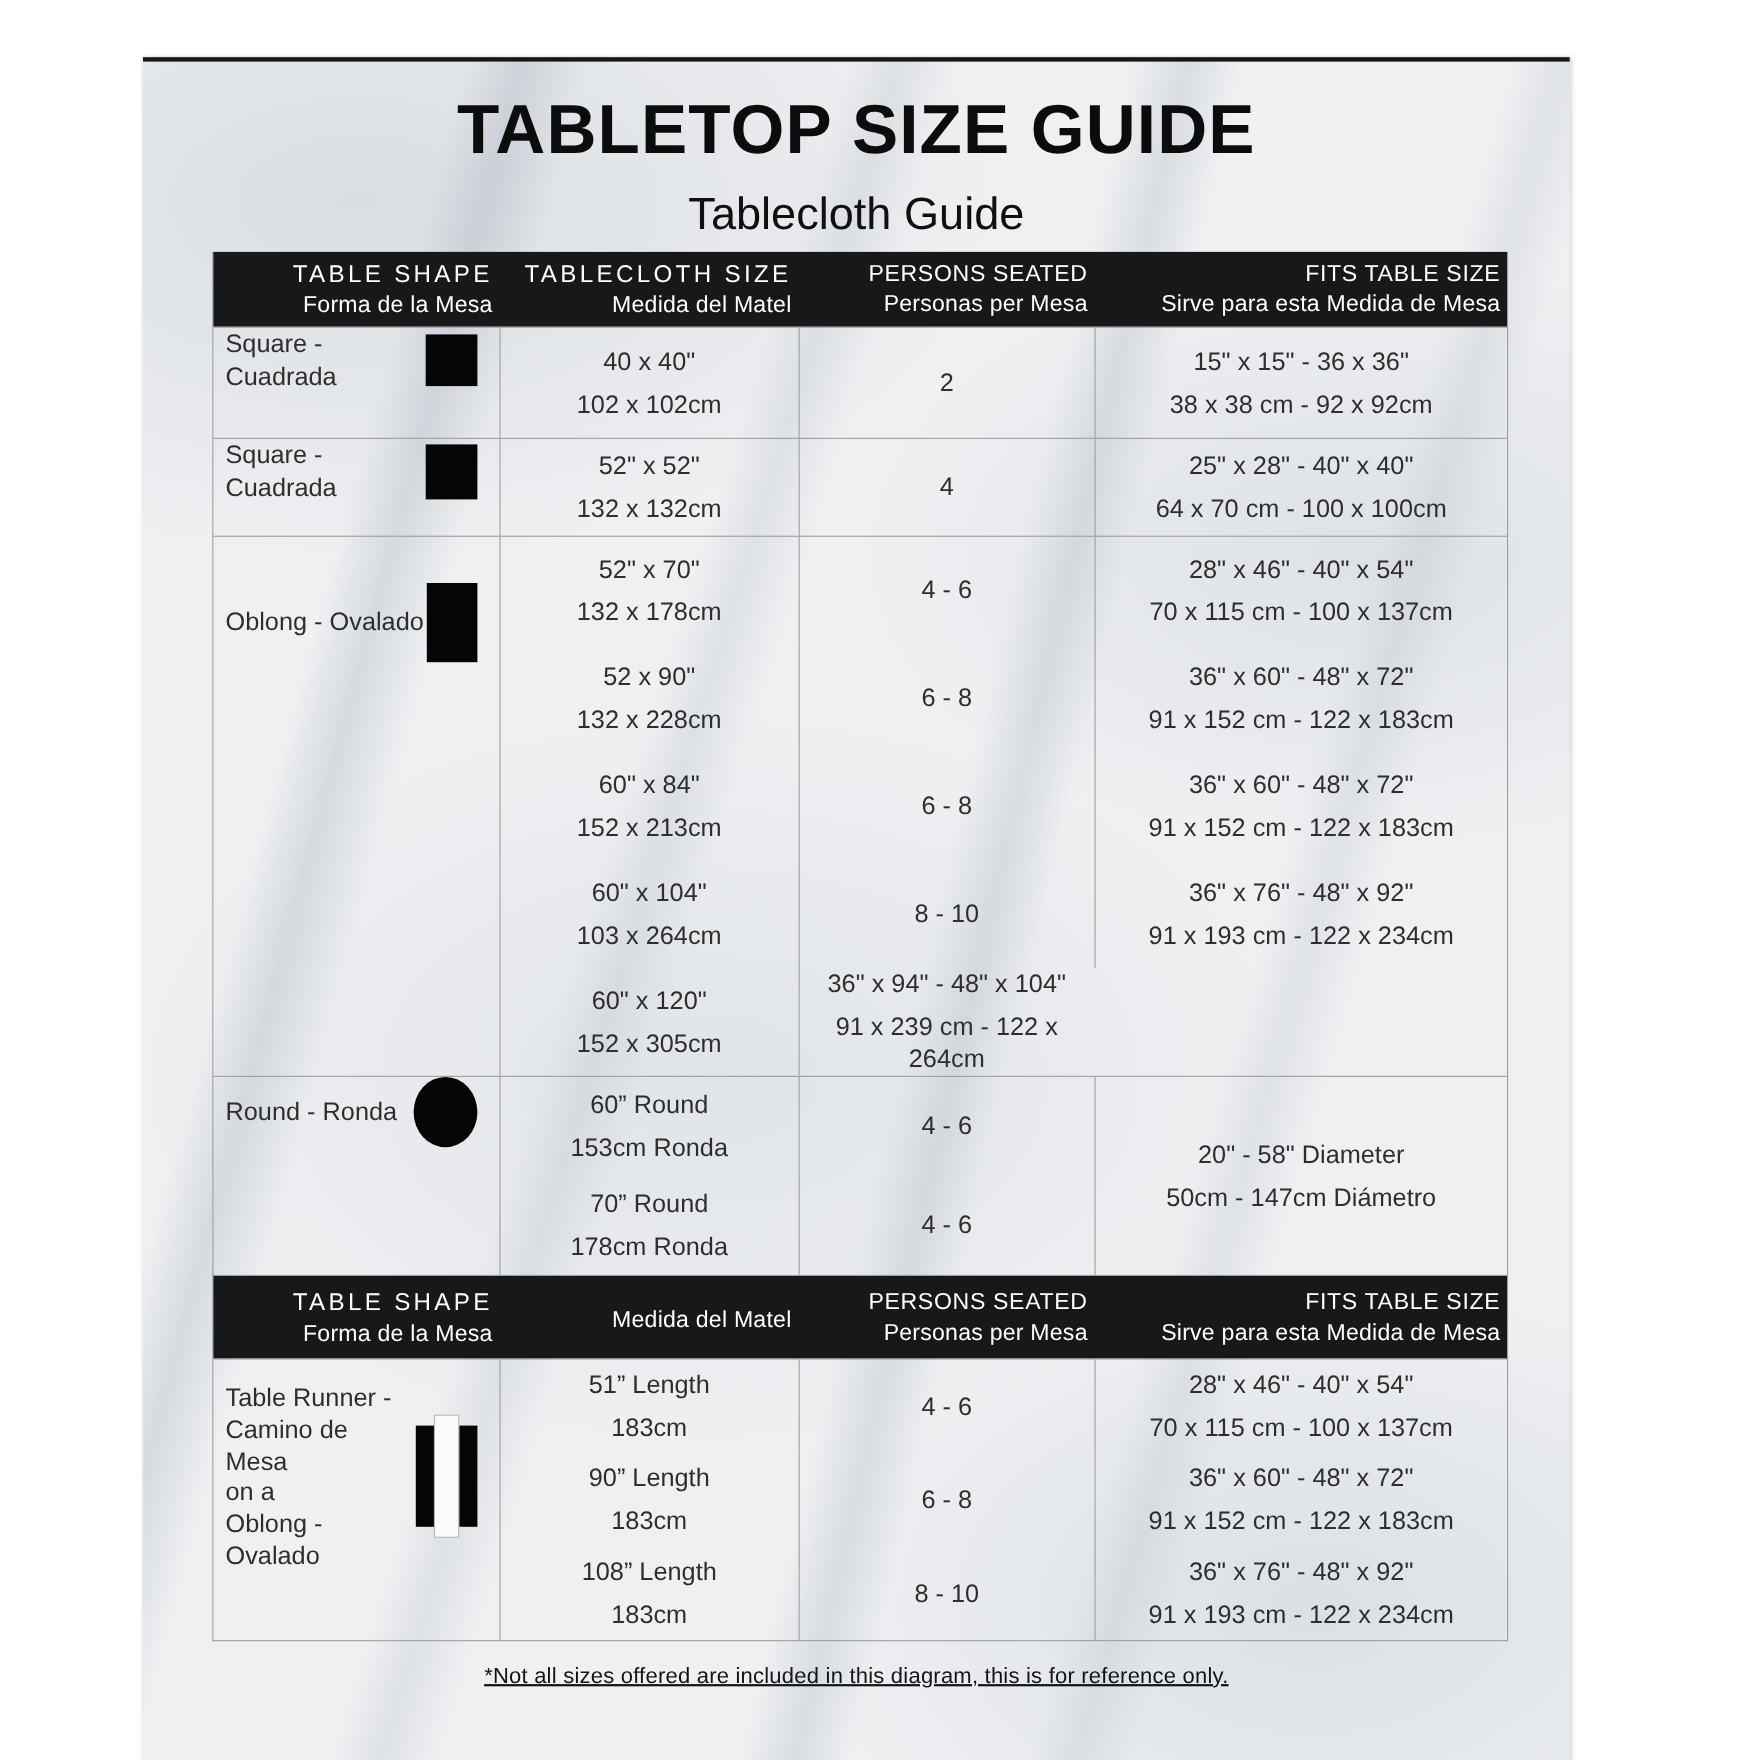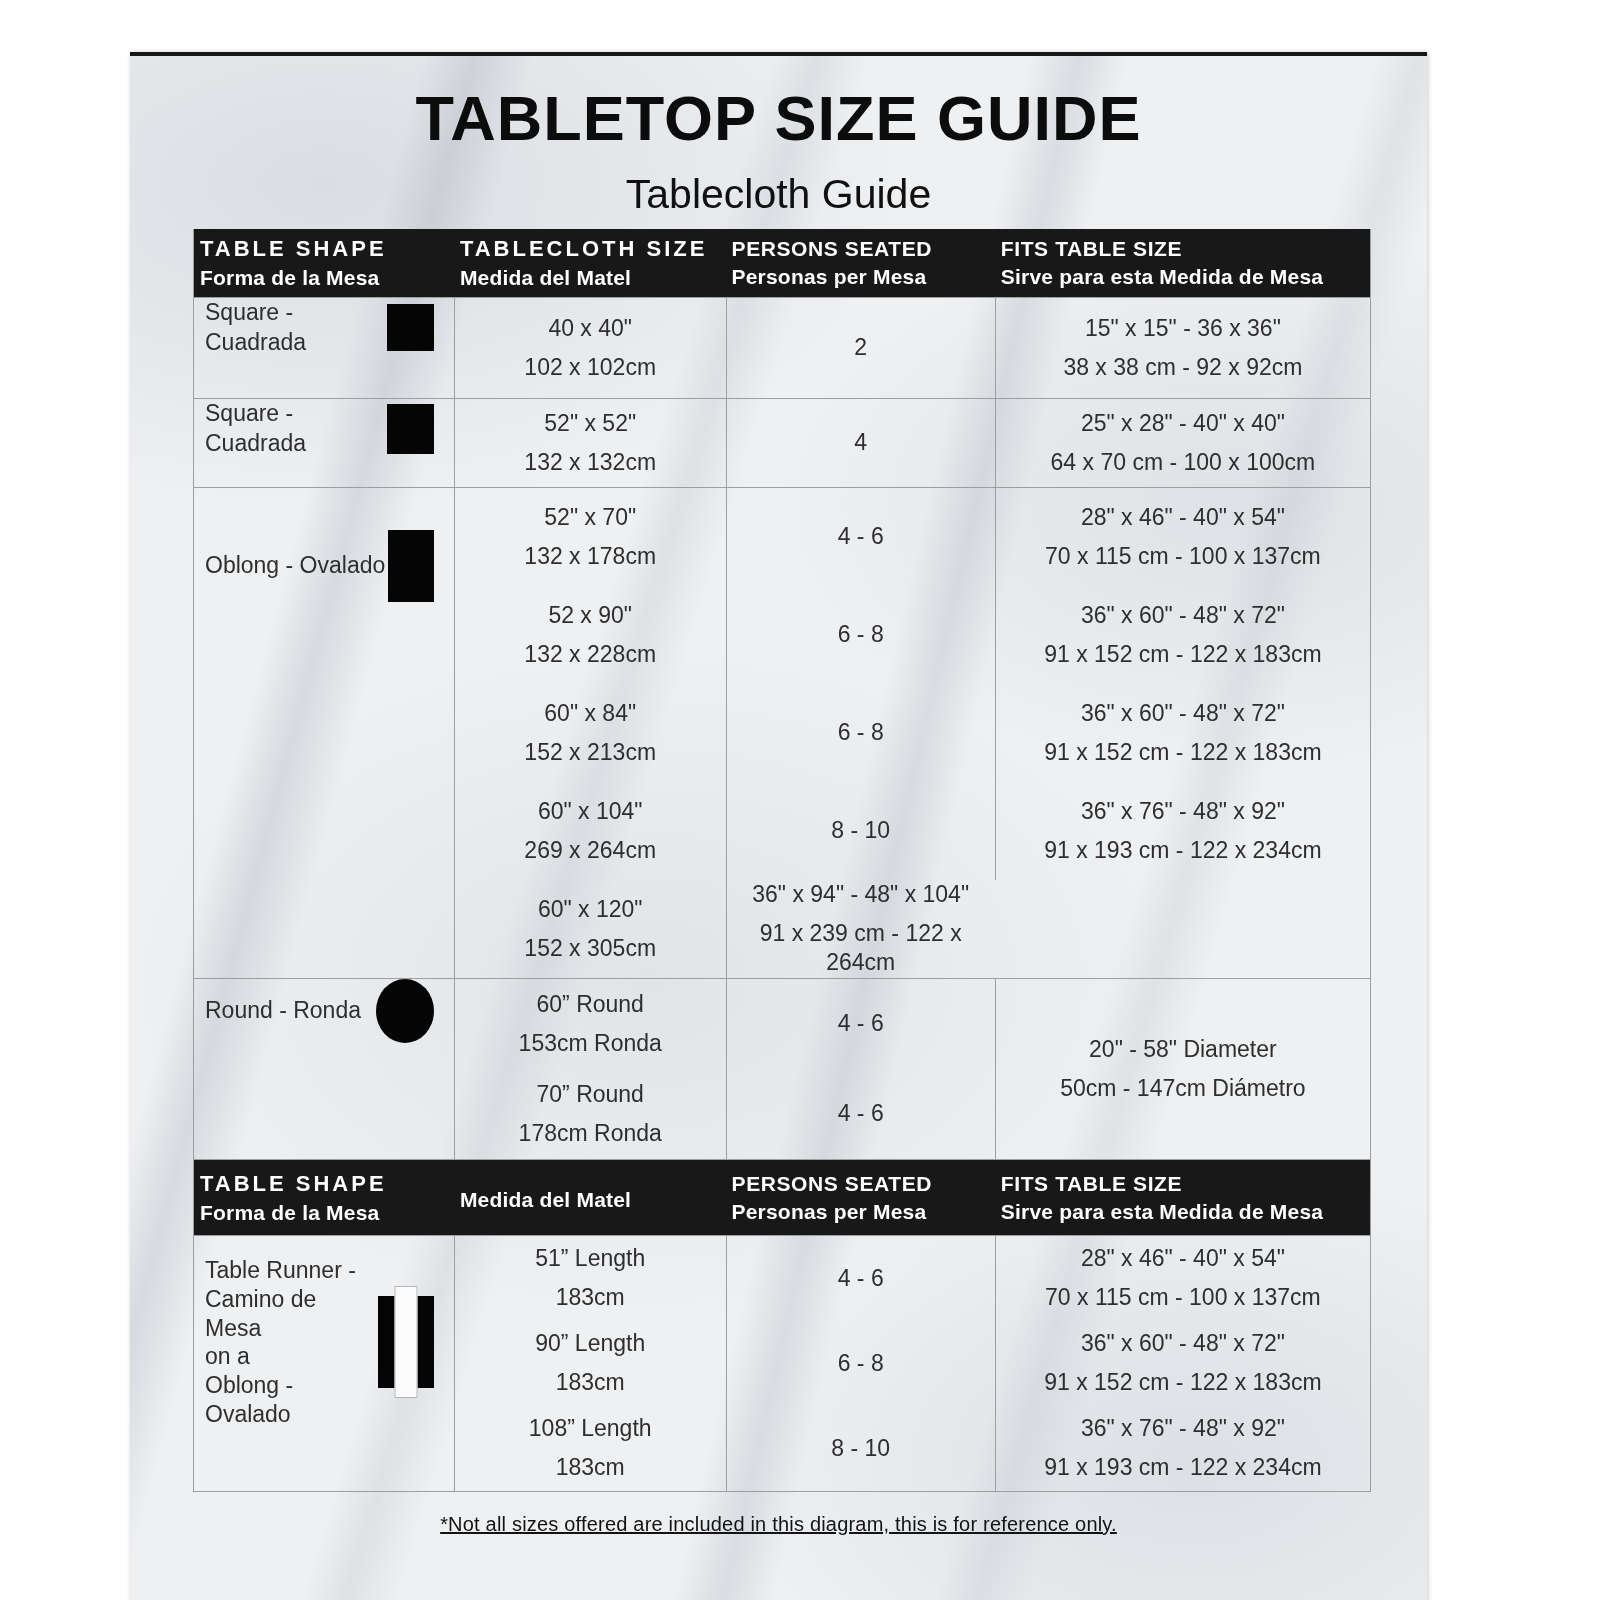--- a/index.html
+++ b/index.html
@@ -41,21 +41,21 @@
 
   
   .guide-table { margin: 0 56px 0 63px; border: 1px solid #9e9e9e; border-top: none; }
   .thead, .rowgroup {
     display: grid;
     grid-template-columns: 22.1% 23.1% 22.9% 31.9%;
   }
   .thead { background: #181818; color: #ffffff; }
   .t1 .thead { height: 68px; }
   .t2 .thead { height: 75px; }
-  .th { display: flex; flex-direction: column; justify-content: center; align-items: flex-start; text-align: center; padding: 0 6px; font-weight: bold; }
+  .th { display: flex; flex-direction: column; justify-content: center; align-items: flex-end; text-align: center; padding: 0 6px; }
   .th-en { font-size: 22px; letter-spacing: 3px; }
   .th-en.tight { font-size: 21px; letter-spacing: 0.6px; }
   .th-es { font-size: 21px; margin-top: 4px; letter-spacing: 0.2px; }
 
   .rowgroup { grid-auto-rows: var(--rh); border-top: 1px solid #9e9e9e; }
   .rowgroup:first-of-type { border-top: none; }
   .rg-a { --rh: 100px; }
   .rg-b { --rh: 88px; }
   .rg-c { --rh: 98px; }
   .rg-d { --rh: 90px; }
@@ -203,21 +203,21 @@
         <div class="cell c3">
           <div>6 - 8</div>
         </div>
         <div class="cell c4">
           <div>36" x 60" - 48" x 72"</div>
           <div class="l2">91 x 152 cm - 122 x 183cm</div>
         </div>
 
         <div class="cell c2">
           <div>60" x 104"</div>
-          <div class="l2">269 x 264cm</div>
+          <div class="l2">103 x 264cm</div>
         </div>
         <div class="cell c3">
           <div>8 - 10</div>
         </div>
         <div class="cell c4">
           <div>36" x 76" - 48" x 92"</div>
           <div class="l2">91 x 193 cm - 122 x 234cm</div>
         </div>
 
         <div class="cell c2">

